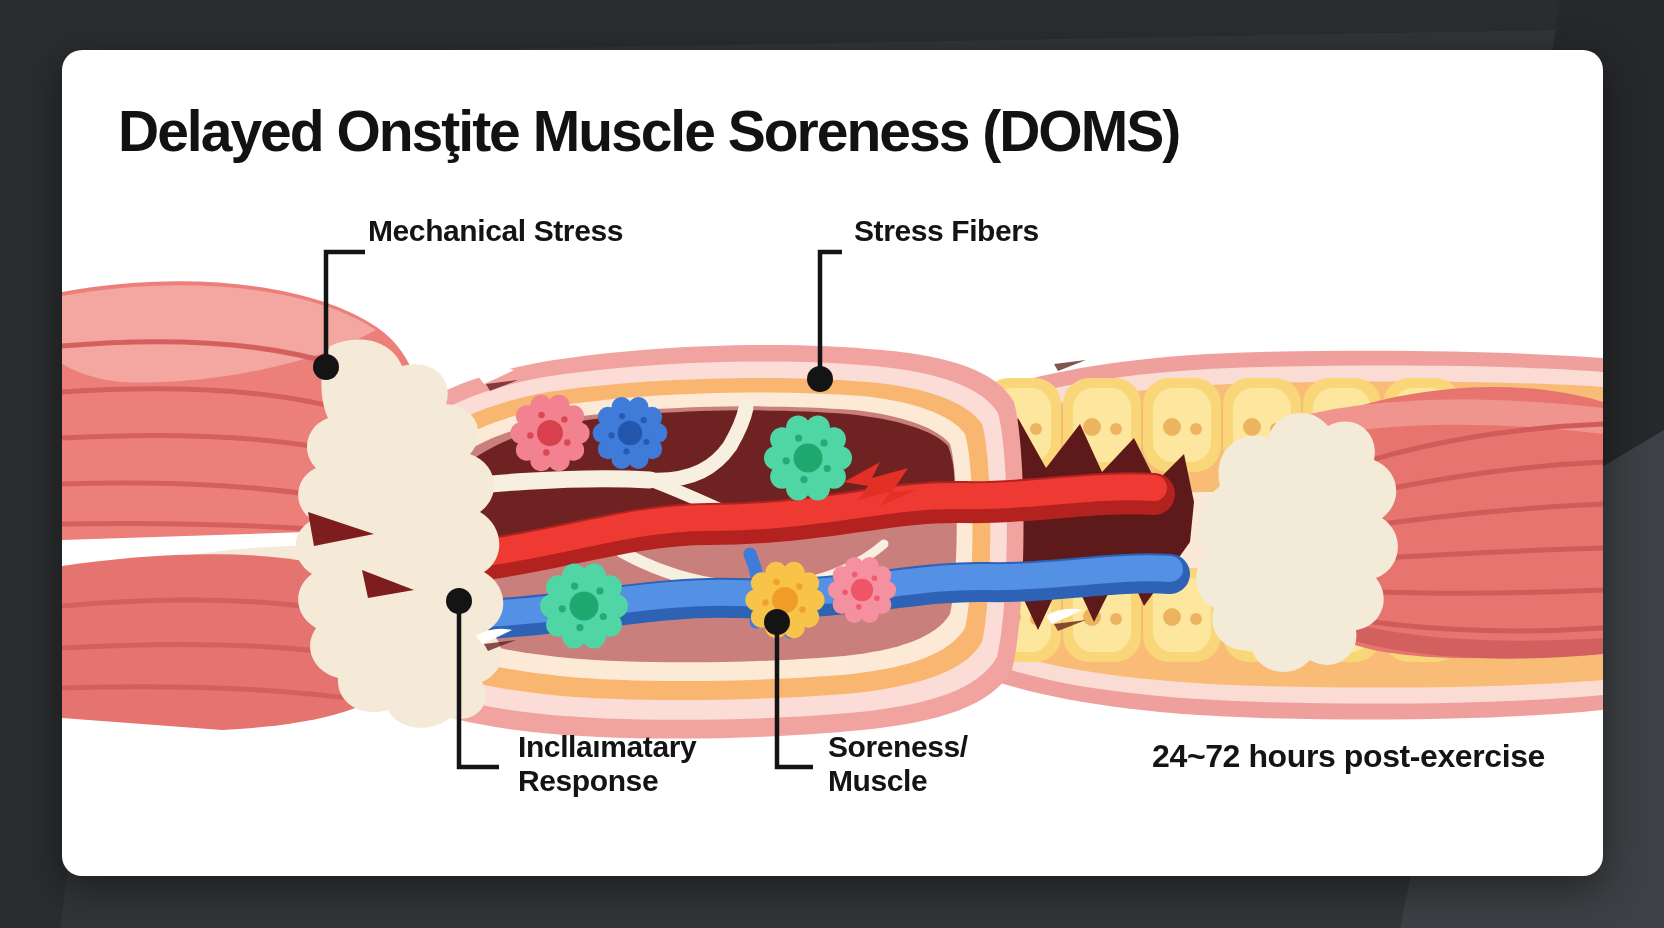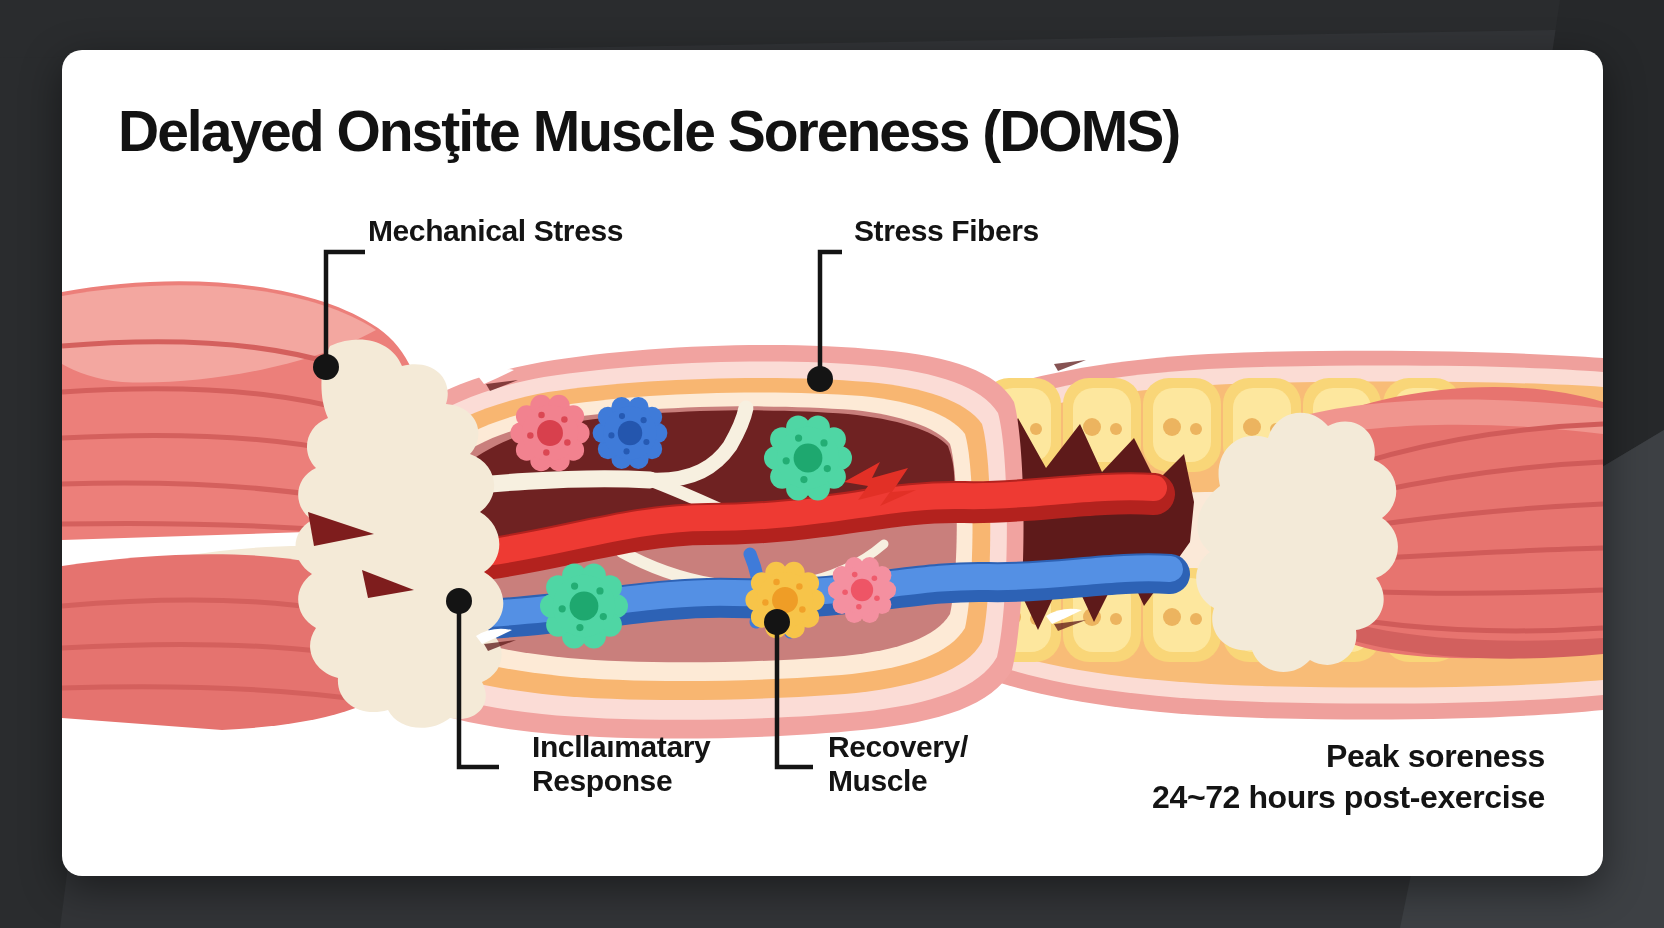--- a/index.html
+++ b/index.html
@@ -330,27 +330,26 @@
   <div class="title">Delayed Onsţite Muscle Soreness (DOMS)</div>
 
   <div class="callout" style="left:300px;top:164px;">
     <span>Mechanical Stress</span>
   </div>
 
   <div class="callout" style="left:786px;top:164px;">
     <span>Stress Fibers</span>
   </div>
 
-  <div class="callout" style="left:464px;top:680px;">
+  <div class="callout" style="left:450px;top:680px;">
     <span>Incllaımatary</span>
     <span>Response</span>
   </div>
 
   <div class="callout" style="left:760px;top:680px;">
-    <span>Recovery/</span>
+    <span>Soreness/</span>
     <span>Muscle</span>
   </div>
 
   <div class="footnote">
-    <span>Peak soreness</span>
     <span>24~72 hours post-exercise</span>
   </div>
 </div>
 
 </body></html>

